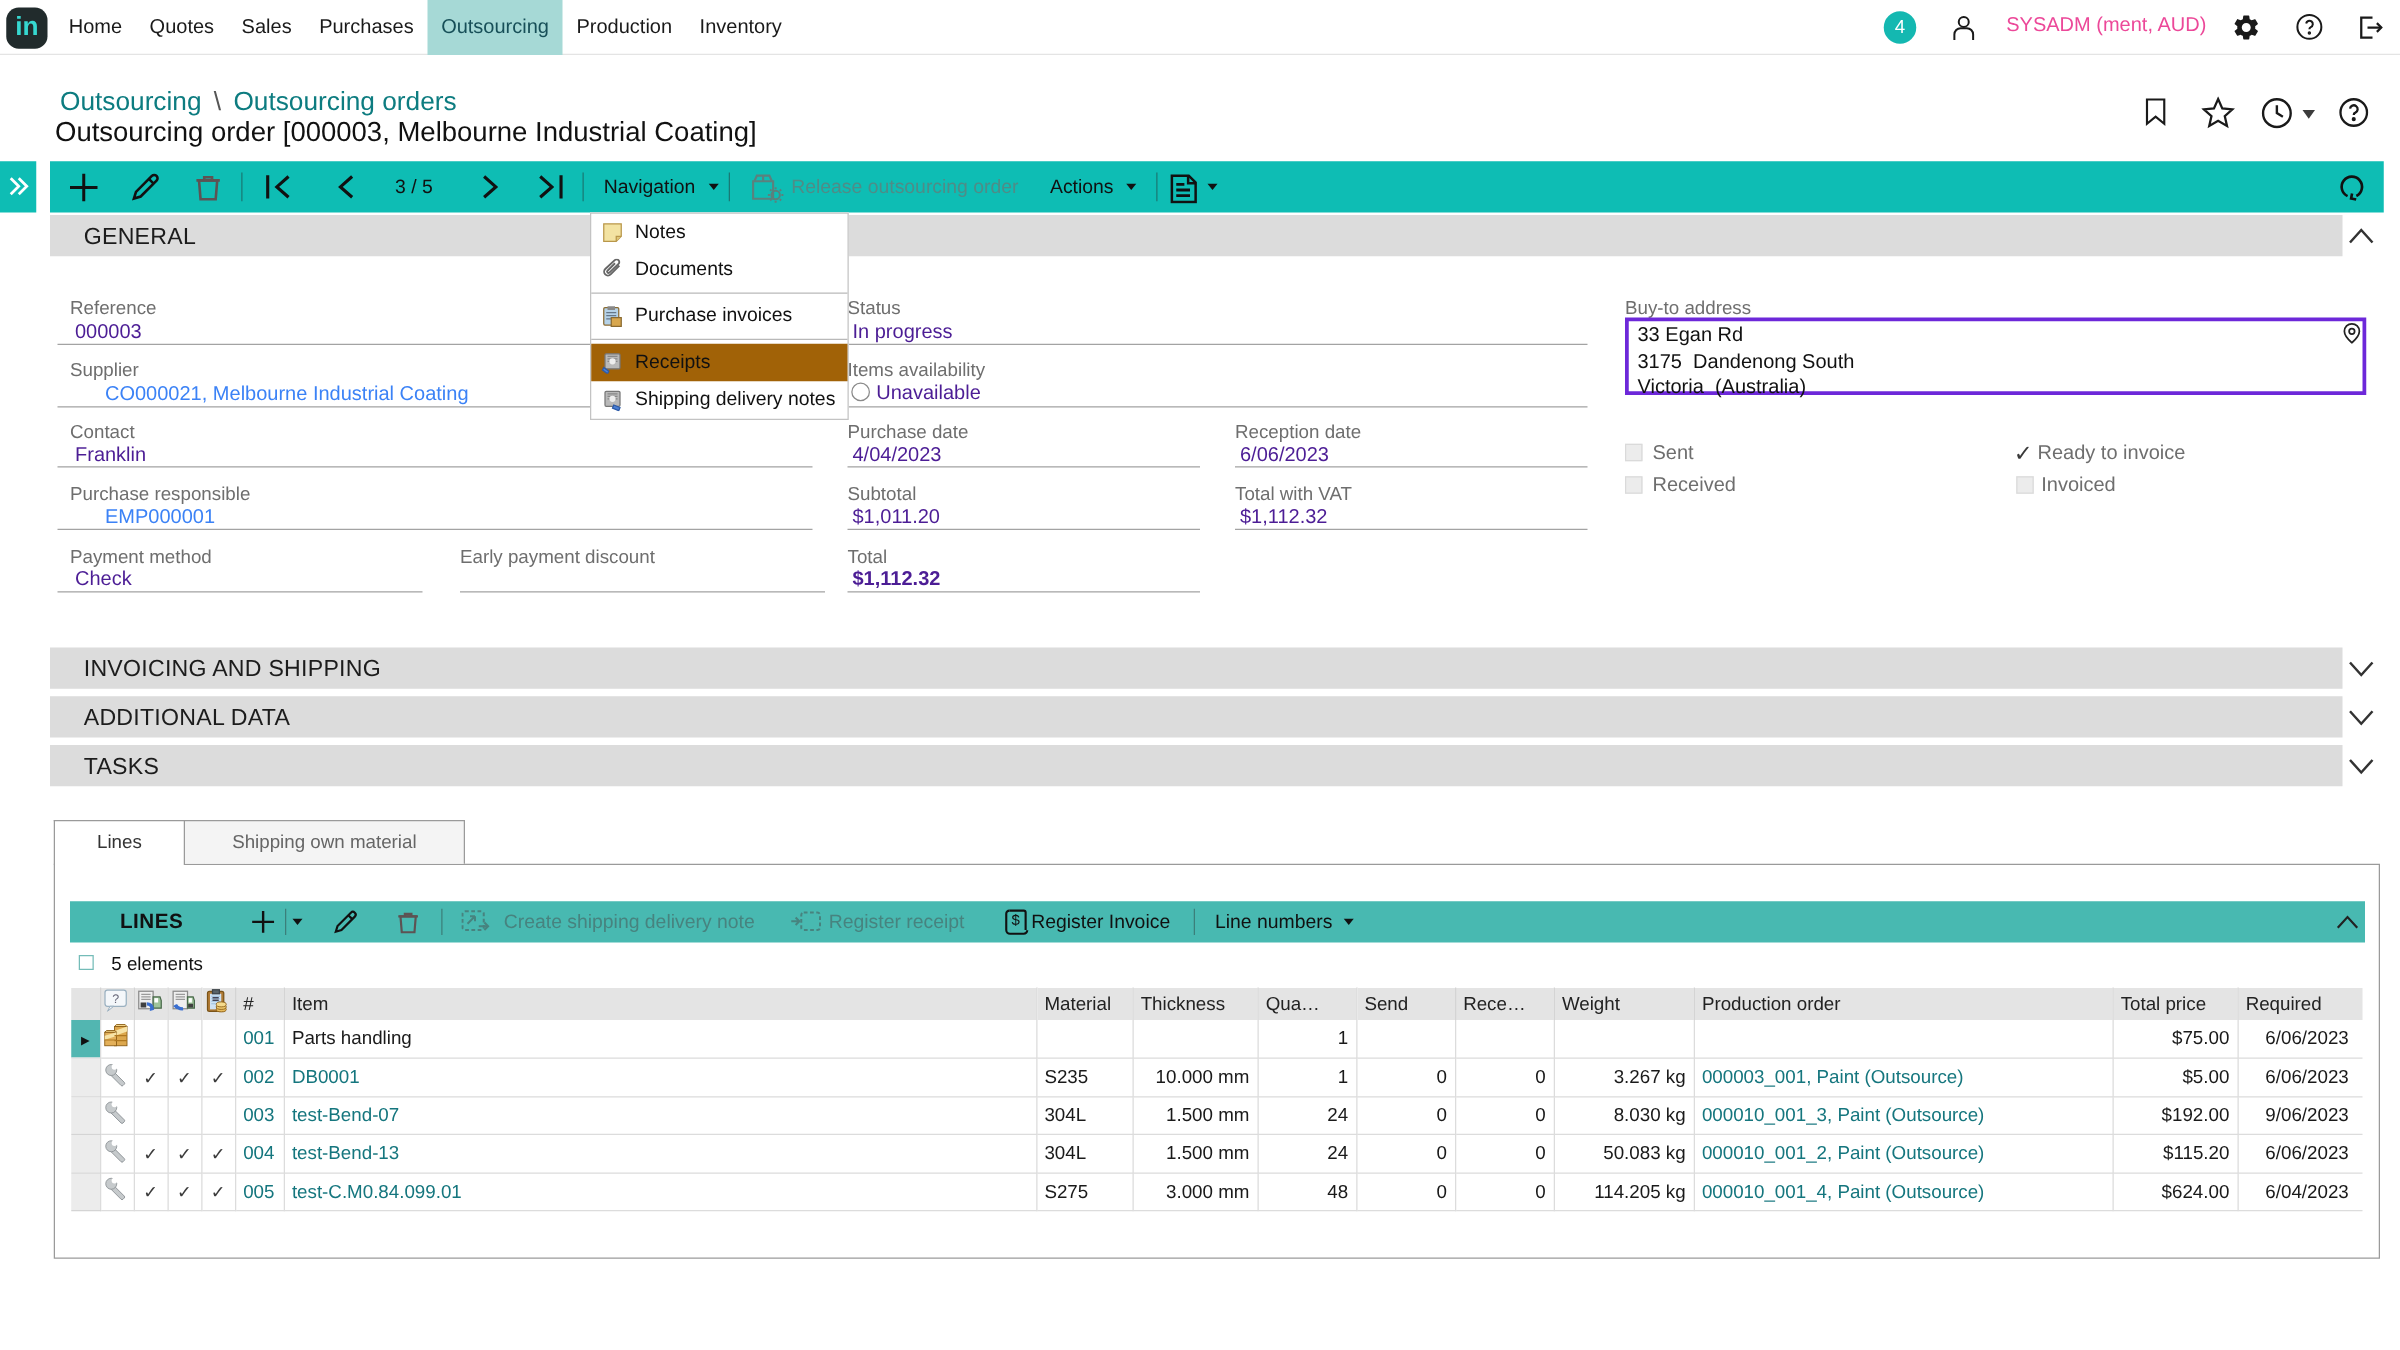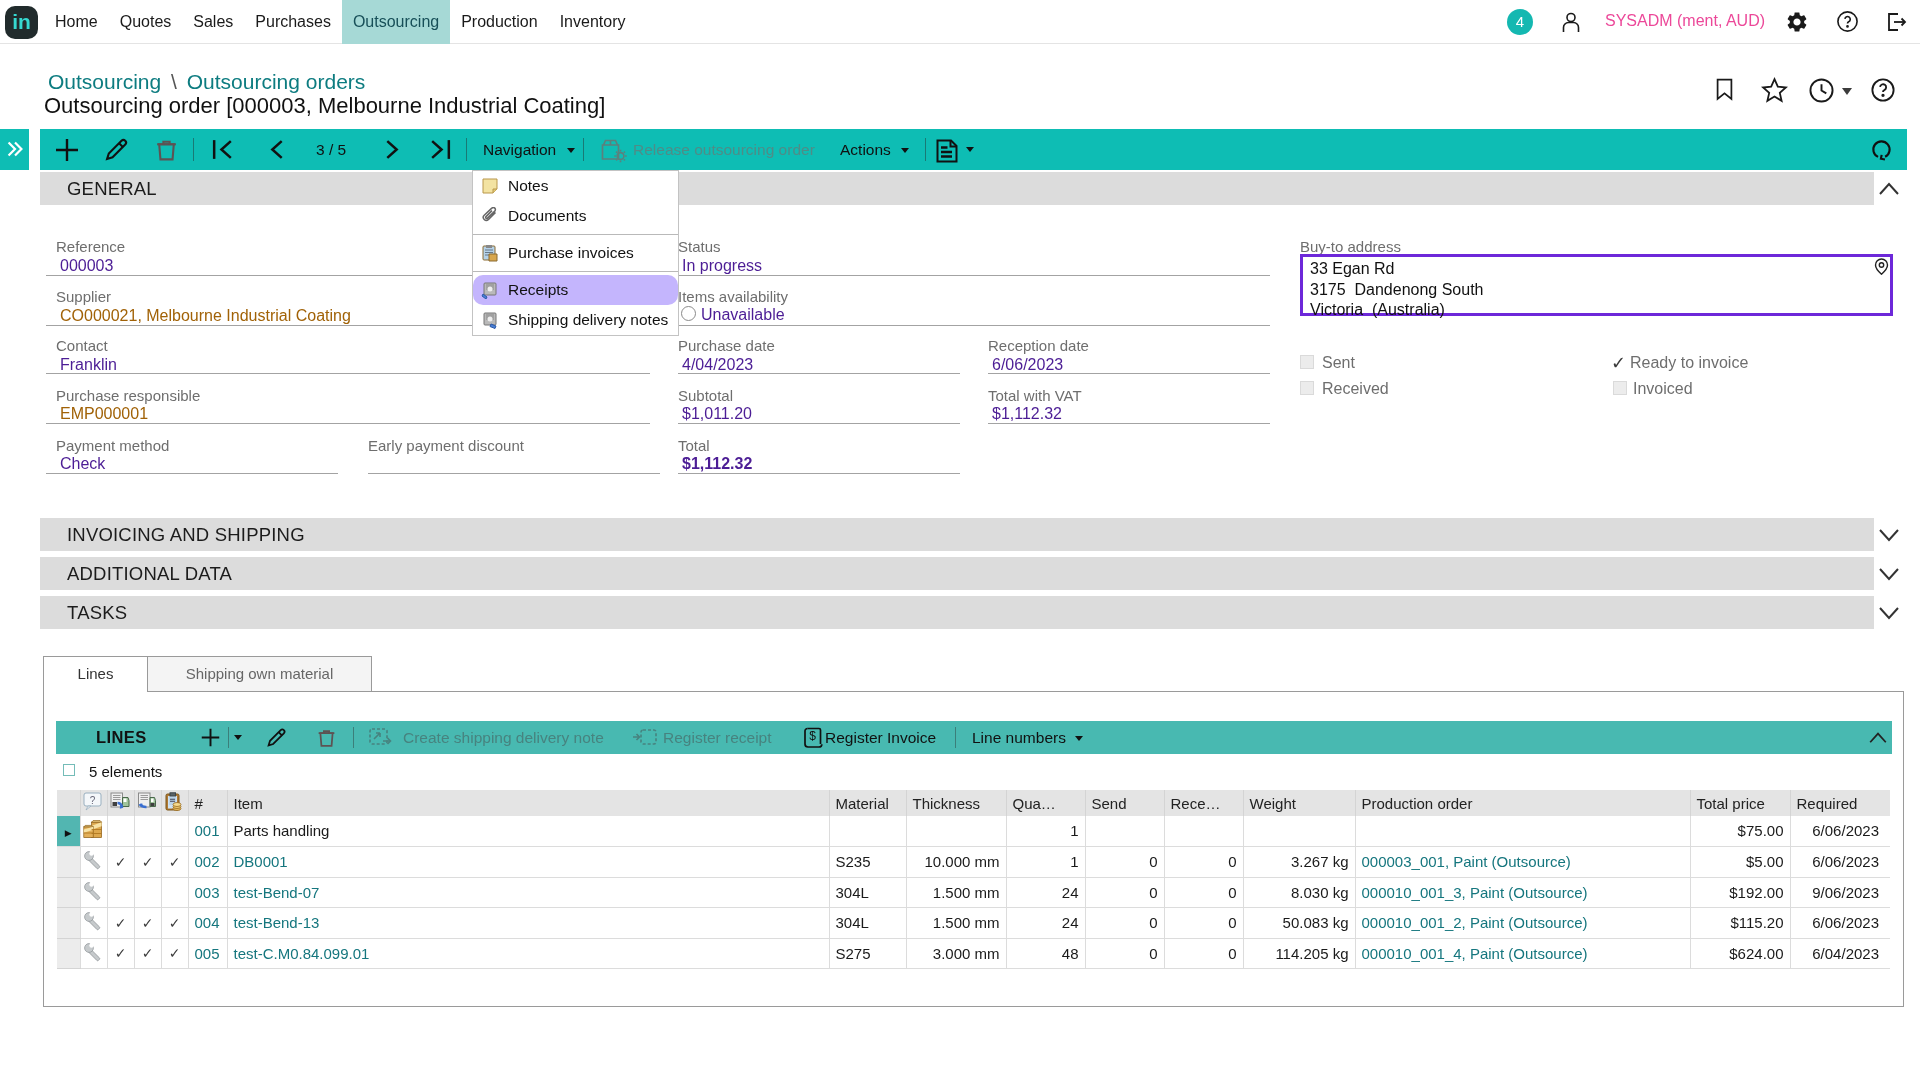--- a/index.html
+++ b/index.html
@@ -29,30 +29,30 @@
 .tbtxt.dis { color:#4f8c87; }
 .caret { display:inline-block; width:0; height:0; border-left:4px solid transparent; border-right:4px solid transparent; border-top:5px solid #111; vertical-align:middle; }
 
 
 .secbar { position:absolute; left:40px; width:1834px; height:33px; background:#dcdcdc; }
 .secbar .st { position:absolute; left:27px; top:6px; font-size:18.5px; color:#1c1c1c; letter-spacing:.2px; }
 
 
 .lbl { position:absolute; font-size:15px; color:#6e6e6e; }
 .val { position:absolute; font-size:16px; color:#4c1d95; }
-.val.lnk { color:#a16207; }
+.val.lnk { color:#3b82f6;margin-left:24px; }
 .uline { position:absolute; height:1px; background:#a3a3a3; }
 .chk { position:absolute; width:14px; height:14px; background:#ececec; border:1px solid #dadada; }
 .chklbl { position:absolute; font-size:16px; color:#6e6e6e; }
 
 
 .menu { position:absolute; left:472px; top:170px; width:207px; background:#fff; border:1px solid #c3c3c3; z-index:50; }
 .menu .it { height:30px; display:flex; align-items:center; font-size:15.5px; color:#111; }
 .menu .it .ic { width:18px; height:18px; margin:0 9px 0 8px; }
-.menu .it.hl { background:#c4b5fd;border-radius:10px; }
+.menu .it.hl { background:#a16207; }
 .menu .msep { border-top:1px solid #b9b9b9; margin:3px 0; }
 
 
 .tab1 { position:absolute; left:43px; top:656px; width:105px; height:36px; background:#fff; border:1px solid #9a9a9a; border-bottom:none; font-size:15px; color:#333; text-align:center; line-height:34px; z-index:3; }
 .tab2 { position:absolute; left:147px; top:656px; width:225px; height:35px; background:#f4f4f4; border:1px solid #9a9a9a; border-bottom:none; font-size:15px; color:#666; text-align:center; line-height:34px; z-index:2; }
 .cont { position:absolute; left:43px; top:691px; width:1861px; height:316px; background:#fff; border:1px solid #9a9a9a; z-index:1; }
 
 
 .linesbar { position:absolute; left:56px; top:721px; width:1836px; height:33px; background:#48b9b1; z-index:5; }
 .lb-t { position:absolute; top:8px; font-size:15.5px; color:#111; }

